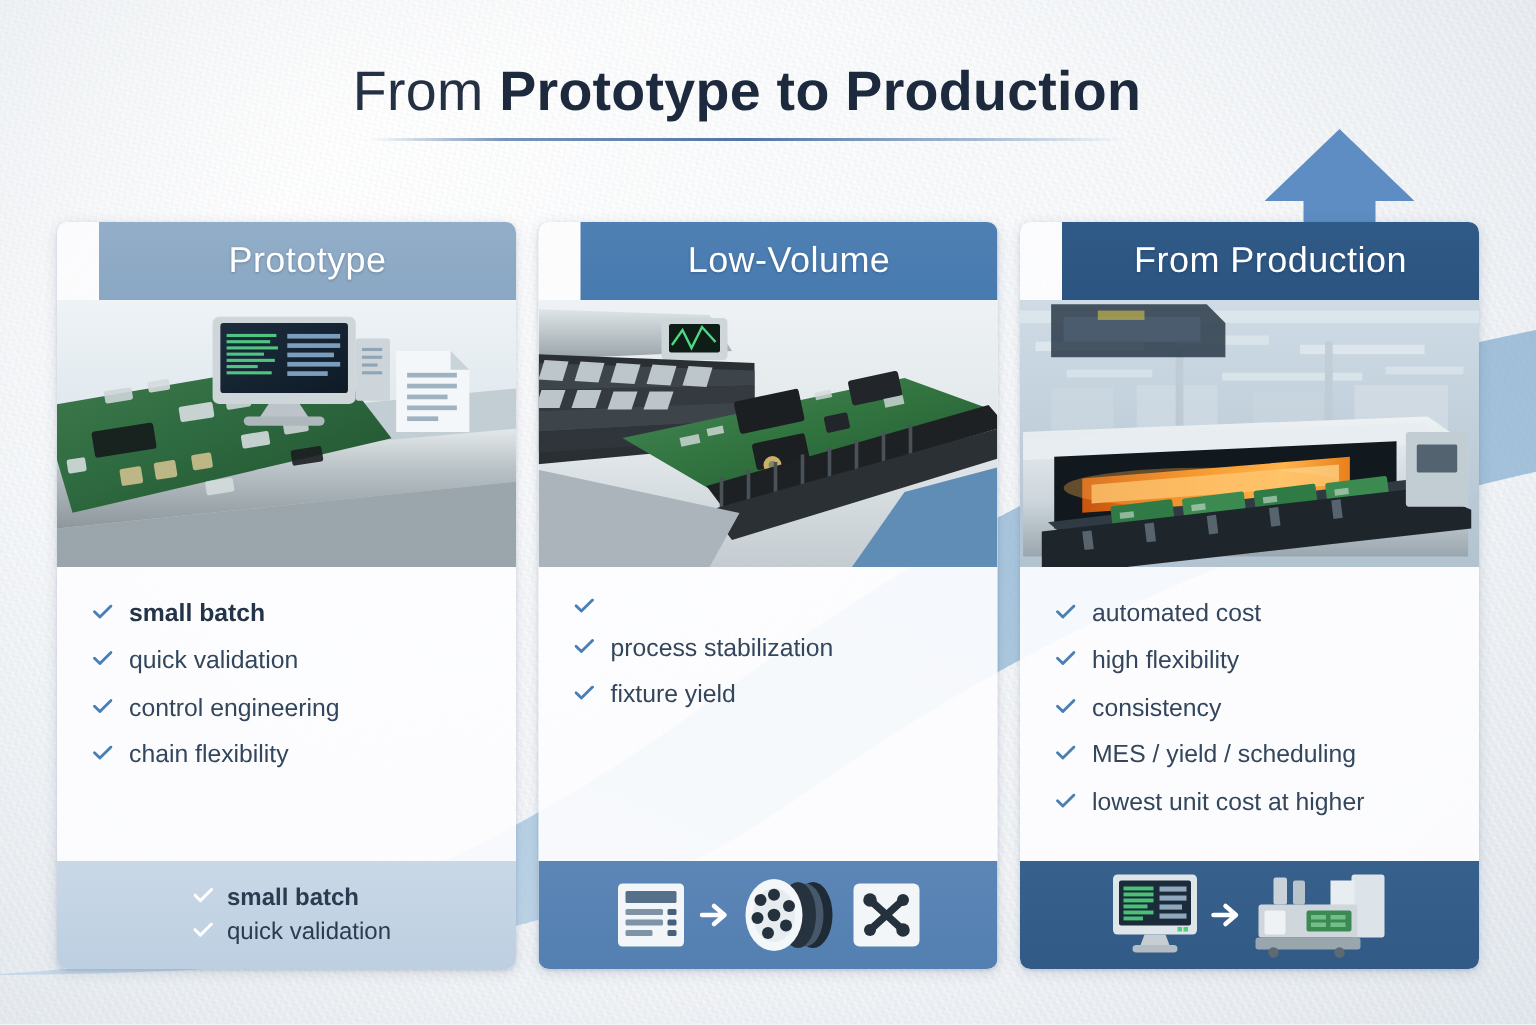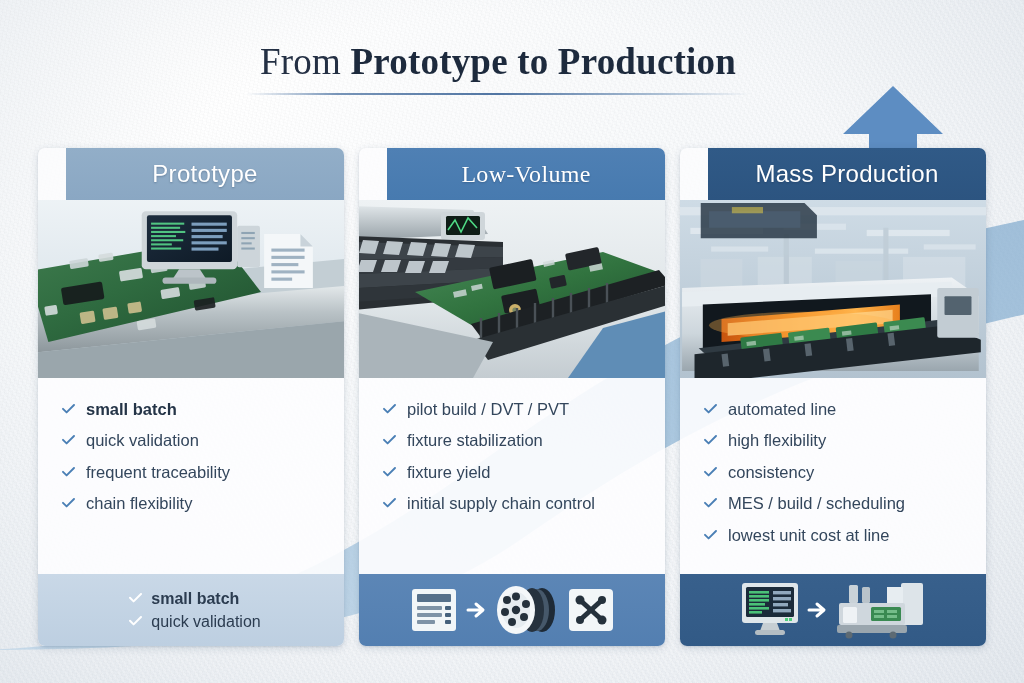--- a/index.html
+++ b/index.html
@@ -53,21 +53,20 @@
     z-index: 2;
     pointer-events: none;
   }
 
   
   #title-wrap {
     position: absolute;
     left: 0; top: 40px; width: 996px;
     text-align: center;
     z-index: 6;
-    font-family: Liberation Serif, serif;
   }
   #title {
     font-size: 37px;
     letter-spacing: .2px;
     color: #243044;
     font-weight: 400;
     white-space: nowrap;
   }
   #title .b { font-weight: 700; color: #1d2a3d; }
   #title-rule {
@@ -108,21 +107,21 @@
     justify-content: center;
     color: #fff;
     font-size: 24px;
     font-weight: 400;
     letter-spacing: .3px;
     text-shadow: 0 1px 2px rgba(20,40,70,.30);
     flex: 0 0 auto;
     margin-left: 28px;
   }
   .card:nth-child(1) .card-header { background: linear-gradient(180deg,#92aec8 0%, #8aa7c3 100%); }
-  .card:nth-child(2) .card-header { background: linear-gradient(180deg,#4f80b4 0%, #477aaf 100%); font-family: Liberation Serif, serif; }
+  .card:nth-child(2) .card-header { background: linear-gradient(180deg,#4f80b4 0%, #477aaf 100%); }
   .card:nth-child(3) .card-header { background: linear-gradient(180deg,#305a87 0%, #2c5480 100%); }
 
   
   .card-photo {
     height: 178px;
     flex: 0 0 auto;
     position: relative;
     overflow: hidden;
     background: #dfe6ec;
   }
@@ -322,21 +321,21 @@
         <div class="bullet">
           <svg class="check" viewBox="0 0 13 10">
               <path d="M1 4.8 L4.6 8.4 L12 1" fill="none" stroke="#4a7fb5" stroke-width="1.9" stroke-linecap="round" stroke-linejoin="round"></path>
             </svg>
           <span class="btext">quick validation</span>
         </div>
         <div class="bullet">
           <svg class="check" viewBox="0 0 13 10">
               <path d="M1 4.8 L4.6 8.4 L12 1" fill="none" stroke="#4a7fb5" stroke-width="1.9" stroke-linecap="round" stroke-linejoin="round"></path>
             </svg>
-          <span class="btext">frequent traceability</span>
+          <span class="btext">control engineering</span>
         </div>
         <div class="bullet">
           <svg class="check" viewBox="0 0 13 10">
               <path d="M1 4.8 L4.6 8.4 L12 1" fill="none" stroke="#4a7fb5" stroke-width="1.9" stroke-linecap="round" stroke-linejoin="round"></path>
             </svg>
           <span class="btext">chain flexibility</span>
         </div>
       </div>
 
       <div class="card-footer">
@@ -438,39 +437,32 @@
 
           <path d="M0 112 L140 142 L120 178 L0 178 Z" fill="#aab4ba"></path>
         </svg>
       </div>
 
       <div class="card-body">
         <div class="bullet">
           <svg class="check" viewBox="0 0 13 10">
               <path d="M1 4.8 L4.6 8.4 L12 1" fill="none" stroke="#4a7fb5" stroke-width="1.9" stroke-linecap="round" stroke-linejoin="round"></path>
             </svg>
-          <span class="btext">pilot build / DVT / PVT</span>
-        </div>
-        <div class="bullet">
-          <svg class="check" viewBox="0 0 13 10">
-              <path d="M1 4.8 L4.6 8.4 L12 1" fill="none" stroke="#4a7fb5" stroke-width="1.9" stroke-linecap="round" stroke-linejoin="round"></path>
-            </svg>
-          <span class="btext">fixture stabilization</span>
+        </div>
+        <div class="bullet">
+          <svg class="check" viewBox="0 0 13 10">
+              <path d="M1 4.8 L4.6 8.4 L12 1" fill="none" stroke="#4a7fb5" stroke-width="1.9" stroke-linecap="round" stroke-linejoin="round"></path>
+            </svg>
+          <span class="btext">process stabilization</span>
         </div>
         <div class="bullet">
           <svg class="check" viewBox="0 0 13 10">
               <path d="M1 4.8 L4.6 8.4 L12 1" fill="none" stroke="#4a7fb5" stroke-width="1.9" stroke-linecap="round" stroke-linejoin="round"></path>
             </svg>
           <span class="btext">fixture yield</span>
-        </div>
-        <div class="bullet">
-          <svg class="check" viewBox="0 0 13 10">
-              <path d="M1 4.8 L4.6 8.4 L12 1" fill="none" stroke="#4a7fb5" stroke-width="1.9" stroke-linecap="round" stroke-linejoin="round"></path>
-            </svg>
-          <span class="btext">initial supply chain control</span>
         </div>
       </div>
 
       <div class="card-footer">
         <div class="footer-icons">
 
           <svg width="52" height="50" viewBox="0 0 52 50">
             <rect x="4" y="4" width="44" height="42" rx="3" fill="#f2f6f8"></rect>
             <rect x="9" y="9" width="34" height="8" rx="1" fill="#56708a"></rect>
             <g fill="#7f93a6">
@@ -515,21 +507,21 @@
             <circle cx="14" cy="15" r="4.5" fill="#25313c"></circle>
             <circle cx="36" cy="35" r="4.5" fill="#25313c"></circle>
             <circle cx="36" cy="15" r="4" fill="#25313c"></circle>
             <circle cx="14" cy="35" r="4" fill="#25313c"></circle>
           </svg>
         </div>
       </div>
     </div>
 
     <div class="card">
-      <div class="card-header">Mass Production</div>
+      <div class="card-header">From Production</div>
 
       <div class="card-photo">
         <svg viewBox="0 0 295 178" preserveAspectRatio="xMidYMid slice">
           <defs>
             <linearGradient id="c3bg" x1="0" y1="0" x2="0" y2="1">
               <stop offset="0%" stop-color="#cfdce6"></stop>
                 <stop offset="100%" stop-color="#b2c2cf"></stop>
             </linearGradient>
             <linearGradient id="c3oven" x1="0" y1="0" x2="0" y2="1">
               <stop offset="0%" stop-color="#eef2f5"></stop>
@@ -600,45 +592,45 @@
           <rect x="248" y="88" width="40" height="48" rx="2" fill="#c2ccd3"></rect>
           <rect x="255" y="96" width="26" height="18" rx="1" fill="#53636f"></rect>
         </svg>
       </div>
 
       <div class="card-body">
         <div class="bullet">
           <svg class="check" viewBox="0 0 13 10">
               <path d="M1 4.8 L4.6 8.4 L12 1" fill="none" stroke="#4a7fb5" stroke-width="1.9" stroke-linecap="round" stroke-linejoin="round"></path>
             </svg>
-          <span class="btext">automated line</span>
+          <span class="btext">automated cost</span>
         </div>
         <div class="bullet">
           <svg class="check" viewBox="0 0 13 10">
               <path d="M1 4.8 L4.6 8.4 L12 1" fill="none" stroke="#4a7fb5" stroke-width="1.9" stroke-linecap="round" stroke-linejoin="round"></path>
             </svg>
           <span class="btext">high flexibility</span>
         </div>
         <div class="bullet">
           <svg class="check" viewBox="0 0 13 10">
               <path d="M1 4.8 L4.6 8.4 L12 1" fill="none" stroke="#4a7fb5" stroke-width="1.9" stroke-linecap="round" stroke-linejoin="round"></path>
             </svg>
           <span class="btext">consistency</span>
         </div>
         <div class="bullet">
           <svg class="check" viewBox="0 0 13 10">
               <path d="M1 4.8 L4.6 8.4 L12 1" fill="none" stroke="#4a7fb5" stroke-width="1.9" stroke-linecap="round" stroke-linejoin="round"></path>
             </svg>
-          <span class="btext">MES / build / scheduling</span>
-        </div>
-        <div class="bullet">
-          <svg class="check" viewBox="0 0 13 10">
-              <path d="M1 4.8 L4.6 8.4 L12 1" fill="none" stroke="#4a7fb5" stroke-width="1.9" stroke-linecap="round" stroke-linejoin="round"></path>
-            </svg>
-          <span class="btext">lowest unit cost at line</span>
+          <span class="btext">MES / yield / scheduling</span>
+        </div>
+        <div class="bullet">
+          <svg class="check" viewBox="0 0 13 10">
+              <path d="M1 4.8 L4.6 8.4 L12 1" fill="none" stroke="#4a7fb5" stroke-width="1.9" stroke-linecap="round" stroke-linejoin="round"></path>
+            </svg>
+          <span class="btext">lowest unit cost at higher</span>
         </div>
       </div>
 
       <div class="card-footer">
         <div class="footer-icons">
 
           <svg width="62" height="58" viewBox="0 0 62 58">
             <rect x="3" y="2" width="56" height="40" rx="3" fill="#dfe6ea"></rect>
             <rect x="7" y="6" width="48" height="30" rx="1.5" fill="#1b2b3a"></rect>
             <g fill="#4fce7d" opacity=".92">

